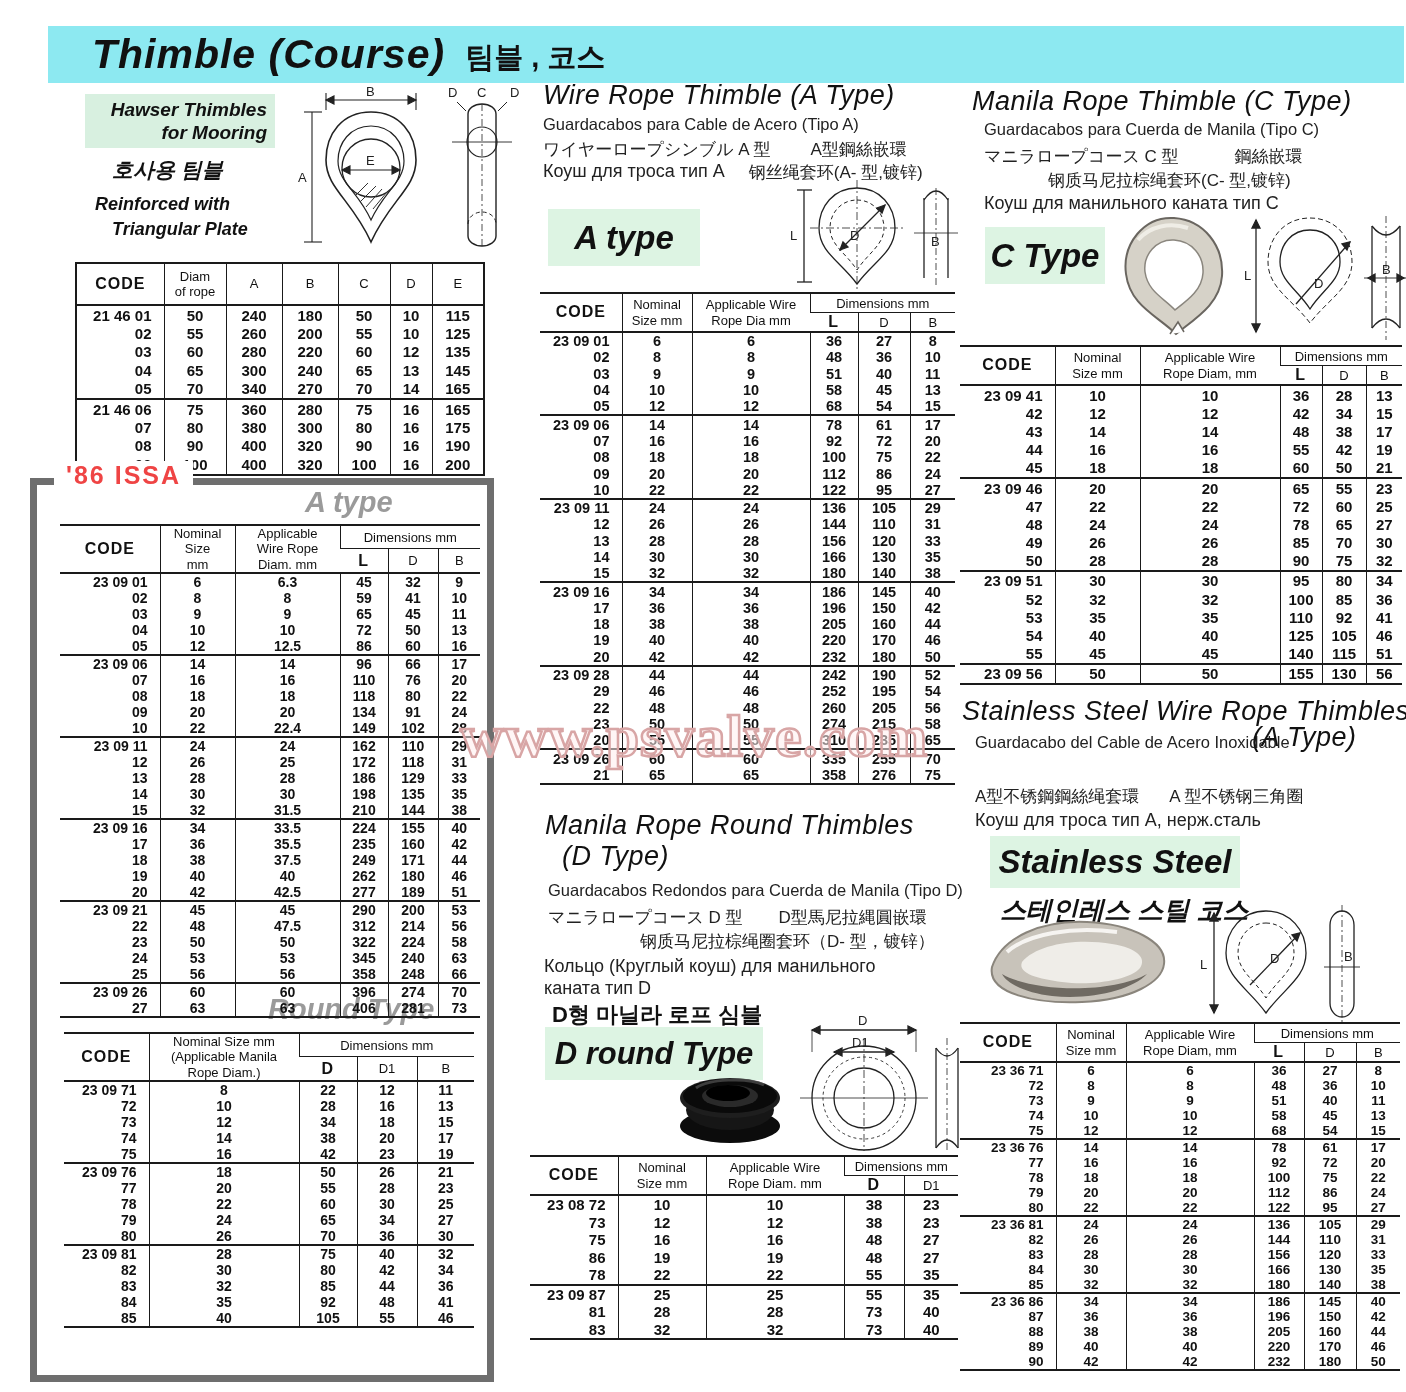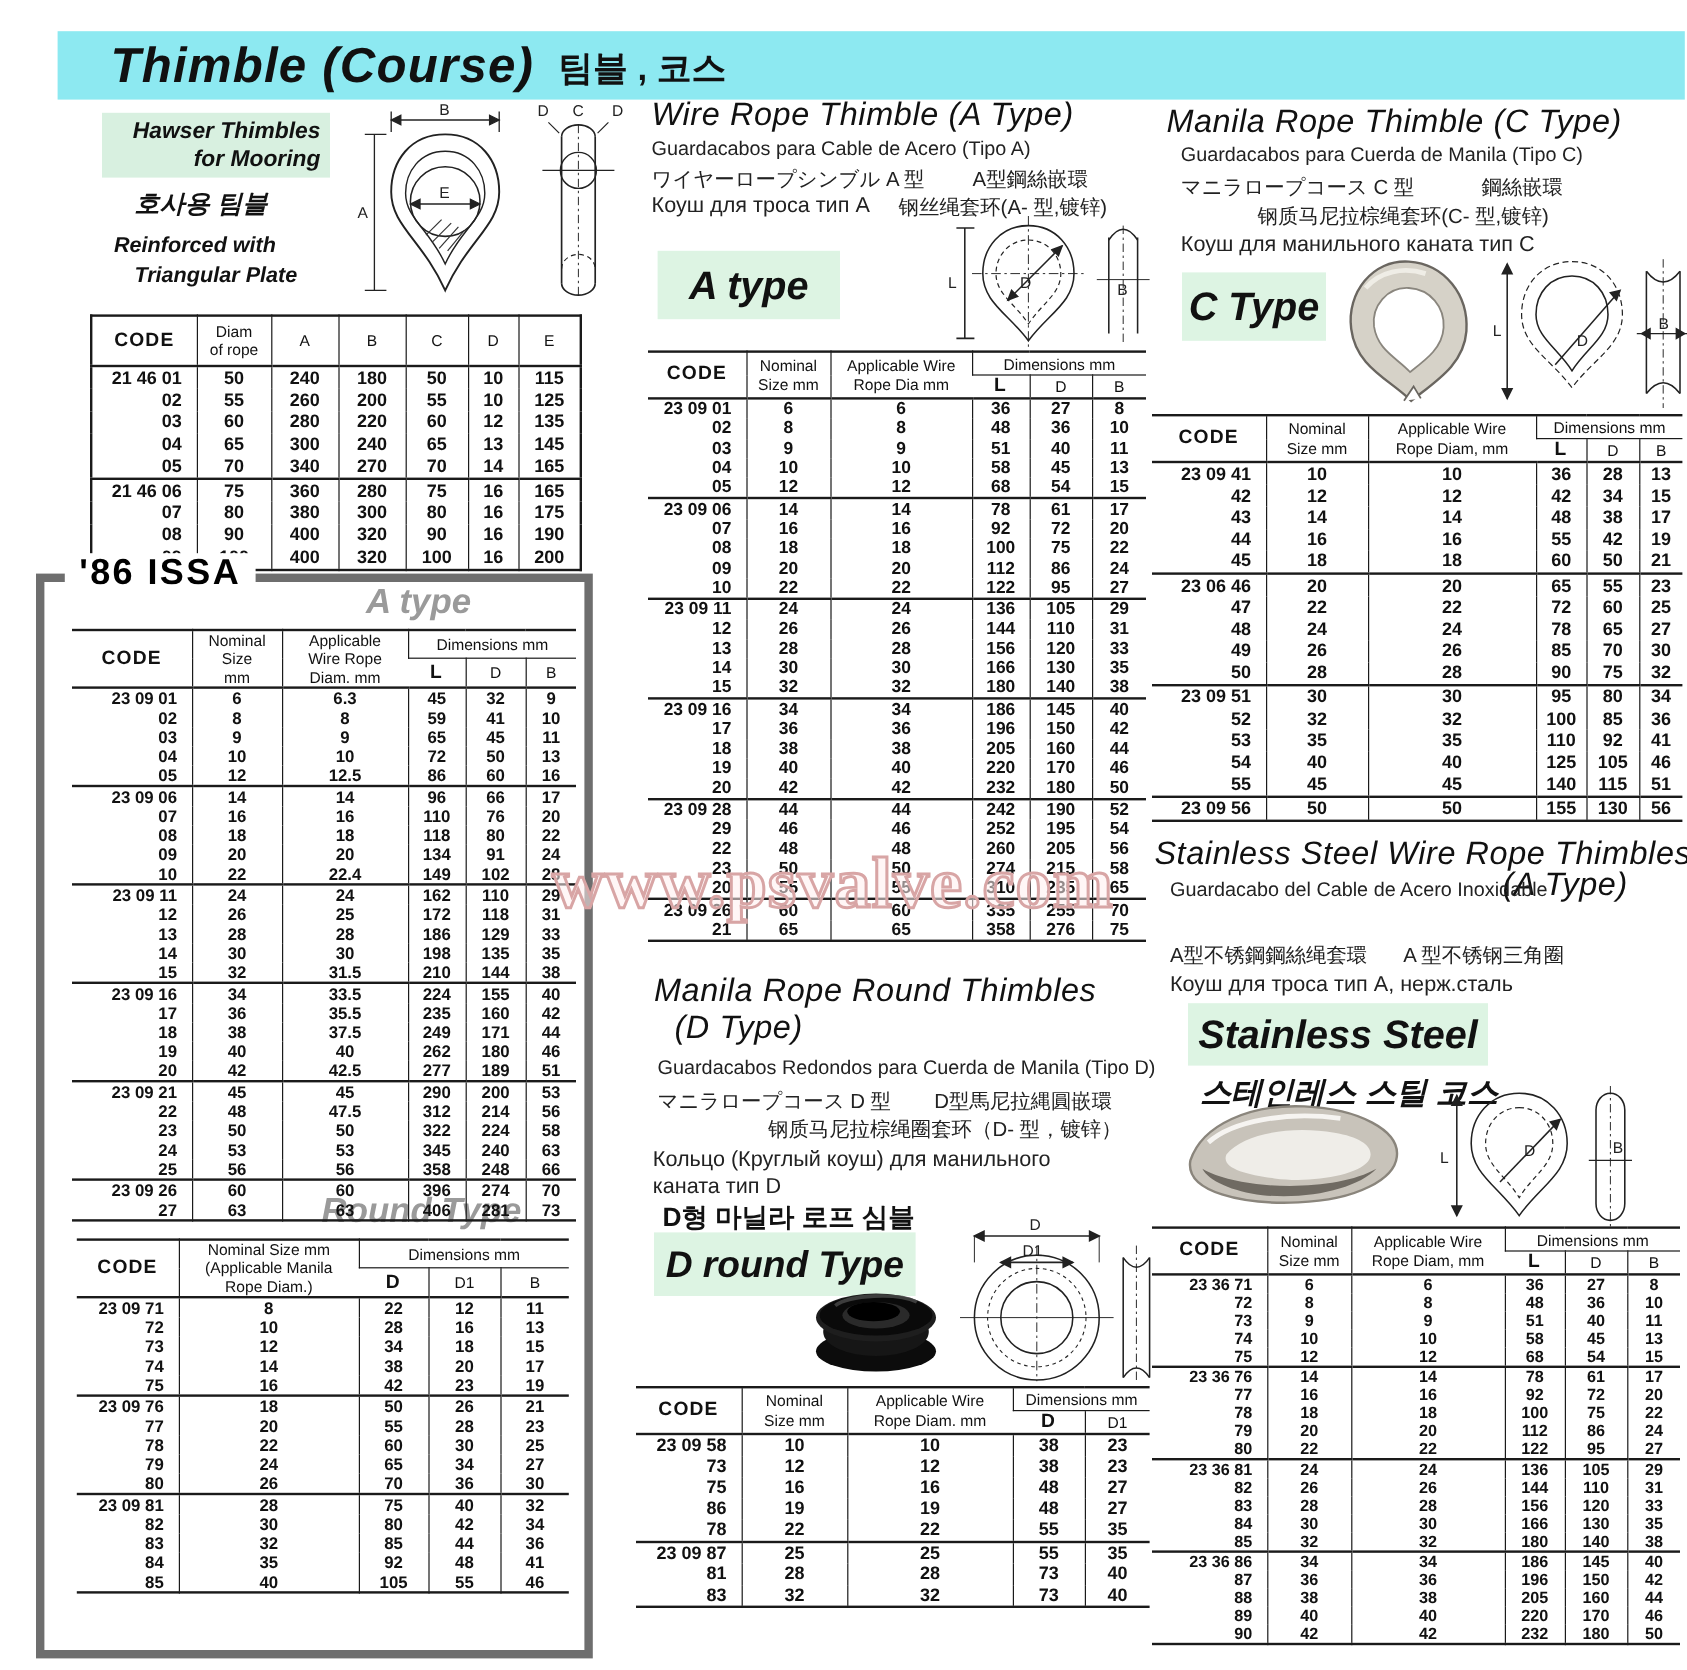--- a/index.html
+++ b/index.html
@@ -22,21 +22,21 @@
   .ko-line{font-weight:bold;}
   .row2{display:flex;text-align:center;}
   .graytitle{font-size:29px;font-weight:bold;font-style:italic;color:#9a9a9a;}
   
   .hawlabel{position:absolute;left:85px;top:94px;width:190px;height:54px;background:#D8F0E0;
             text-align:right;padding:4px 8px 0 0;box-sizing:border-box;
             font-size:19px;line-height:23px;font-weight:bold;font-style:italic;}
   
   .issabox{position:absolute;left:30px;top:478px;width:464px;height:904px;border:7px solid #6E6E6E;
            box-sizing:border-box;z-index:1;}
-  .issalabel{position:absolute;left:54px;top:461px;font-size:30px;font-weight:bold;color:#000000;
+  .issalabel{position:absolute;left:54px;top:461px;font-size:25px;font-weight:bold;color:#ef4444;
              background:#fff;padding:0 12px;z-index:2;letter-spacing:2px;}
   
   .dtable{position:absolute;border-collapse:collapse;table-layout:fixed;background:transparent;z-index:2;}
   .dtable th,.dtable td{border-left:1px solid #1a1a1a;padding:0;overflow:hidden;}
   .dtable th:first-child,.dtable td:first-child{border-left:none;}
   .dtable{border-top:2px solid #1a1a1a;border-bottom:2px solid #1a1a1a;}
   .dtable thead th{font-weight:normal;text-align:center;vertical-align:middle;}
   .dtable thead th:first-child{font-size:16px;letter-spacing:1px;font-weight:bold;}
   .colhead{white-space:pre-line;font-size:13px;line-height:1.18;padding:2px 1px;}
   .dimhead{font-size:13px;border-bottom:1px solid #1a1a1a;height:18px;}
@@ -958,21 +958,21 @@
 Rope Diam. mm</th>
           <th class="dimhead" colspan="2">Dimensions mm</th>
         </tr>
         <tr>
           <th class="dimsub">D</th>
           <th class="dimsub">D1</th>
         </tr>
       </thead>
       <tbody>
         <tr class="gs">
-          <td class="code">23 09 58</td>
+          <td class="code">23 08 72</td>
           <td class="num">10</td>
           <td class="num">10</td>
           <td class="num">38</td>
           <td class="num">23</td>
         </tr>
         <tr>
           <td class="code">73</td>
           <td class="num">12</td>
           <td class="num">12</td>
           <td class="num">38</td>
@@ -1122,21 +1122,21 @@
         </tr>
         <tr>
           <td class="code">45</td>
           <td class="num">18</td>
           <td class="num">18</td>
           <td class="num">60</td>
           <td class="num">50</td>
           <td class="num">21</td>
         </tr>
         <tr class="gs">
-          <td class="code">23 06 46</td>
+          <td class="code">23 09 46</td>
           <td class="num">20</td>
           <td class="num">20</td>
           <td class="num">65</td>
           <td class="num">55</td>
           <td class="num">23</td>
         </tr>
         <tr>
           <td class="code">47</td>
           <td class="num">22</td>
           <td class="num">22</td>

